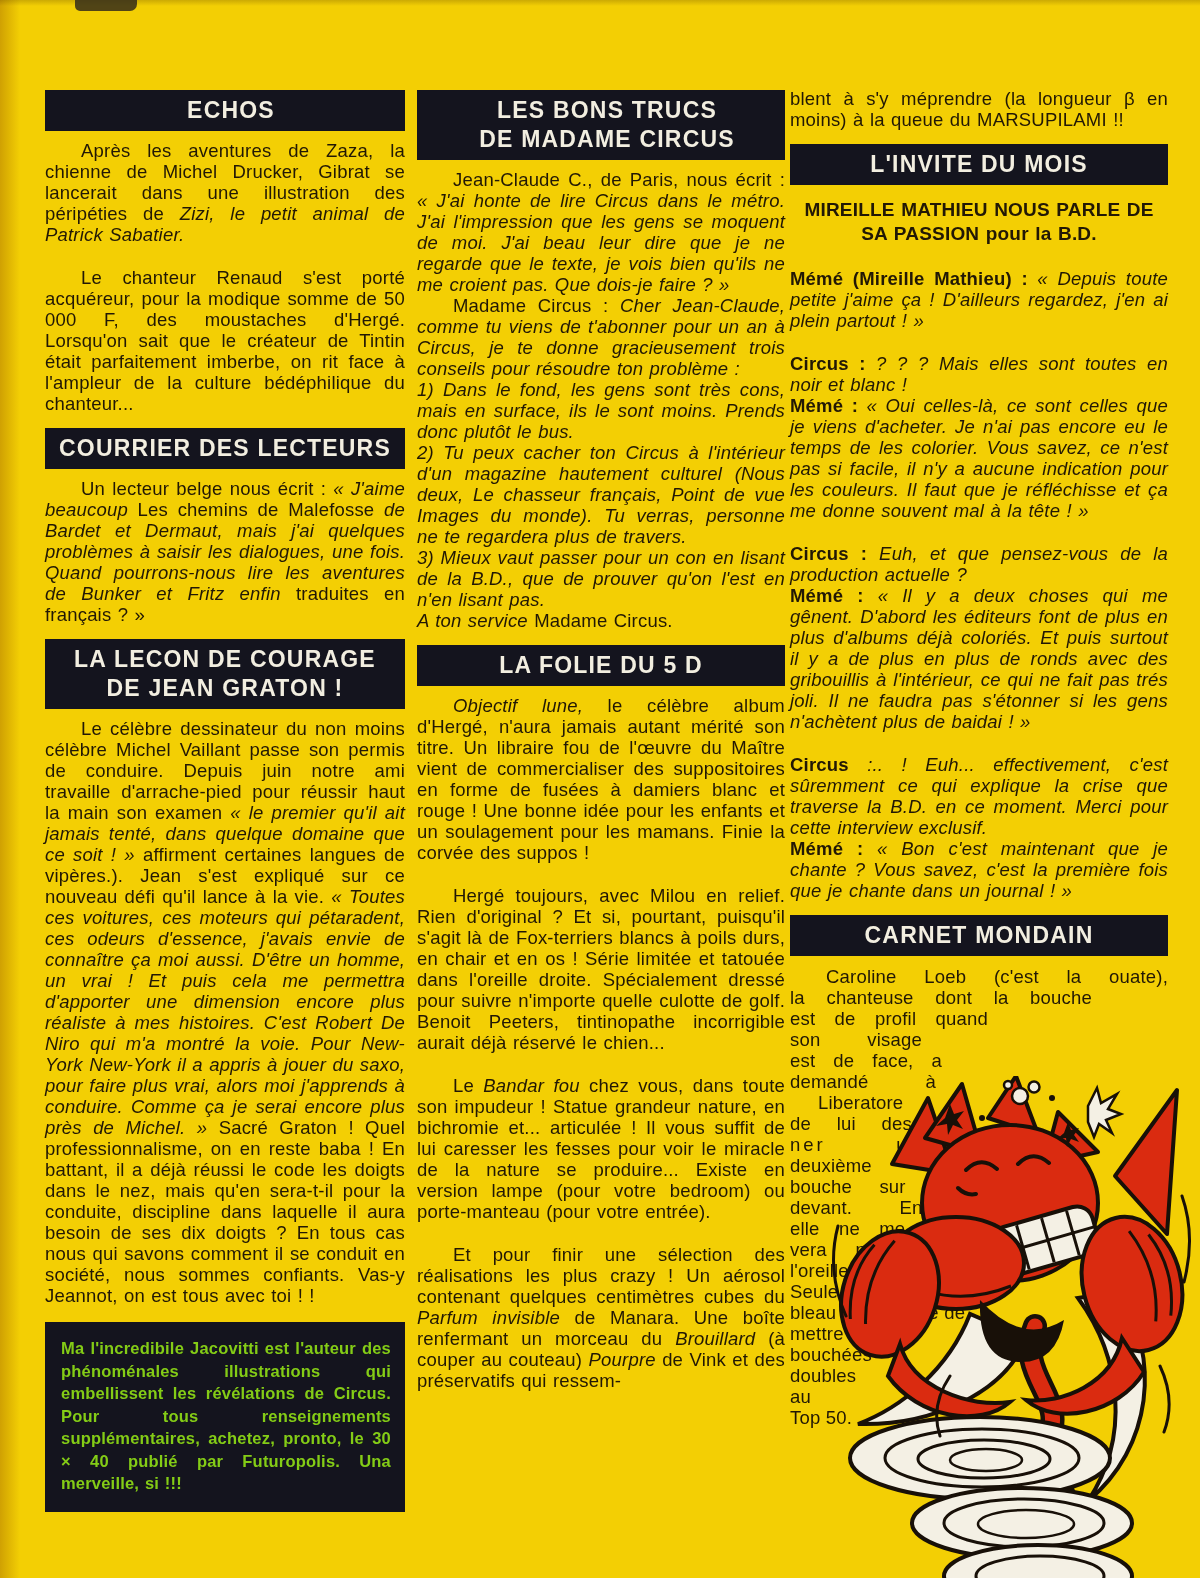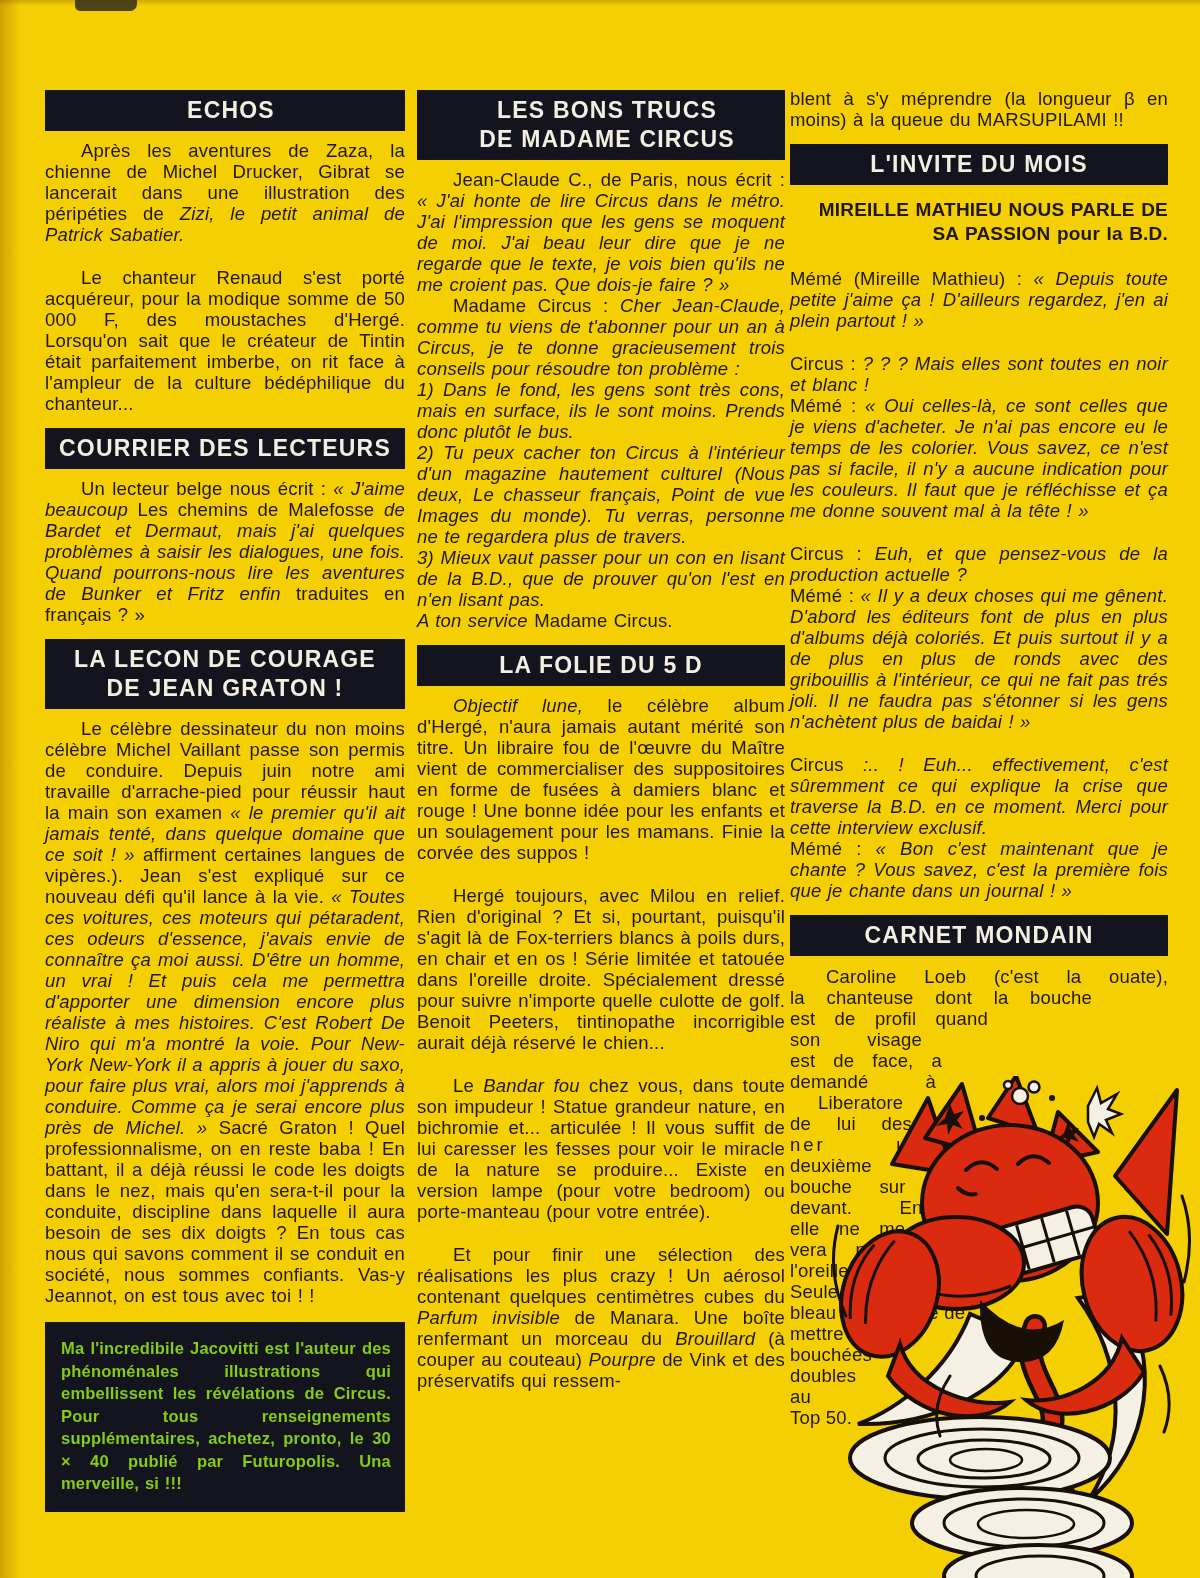--- a/index.html
+++ b/index.html
@@ -18,22 +18,22 @@
   #col3{left:790px;width:378px;}
   .bar{background:#14141e;color:#f2eee0;text-align:center;font-weight:bold;
        font-size:23px;line-height:29px;letter-spacing:1.2px;padding:6px 4px;
        margin:14px 0 9px 0;}
   .bar.first{margin-top:2px;padding-left:16px;}
   p{margin:0;text-align:justify;font-size:18.5px;line-height:21px;
     letter-spacing:.2px;word-spacing:1px;}
   .ind{text-indent:36px;}
   .mt{margin-top:22px;}
   .it{font-style:italic;}
-  .b{font-weight:normal;}
-  .subhead{font-weight:bold;font-size:19px;line-height:24px;margin:13px 0 0 0;text-align:right;}
+  .b{font-weight:bold;}
+  .subhead{font-weight:bold;font-size:19px;line-height:24px;margin:13px 0 0 0;text-align:center;}
   .notebox{background:#14141e;color:#84cc16;margin-top:16px;padding:15px 14px 17px 16px;}
   .notebox p{font-size:16.5px;line-height:22.5px;font-weight:bold;letter-spacing:.2px;
        text-align:justify;}
   .cl{font-size:18.5px;line-height:21px;height:21px;text-align:left;white-space:nowrap;
       letter-spacing:.2px;}
   .jl{text-align:justify;text-align-last:justify;white-space:normal;}
   .ls{letter-spacing:3px;}
   #carnet-body{position:relative;margin-top:10px;}
   #devil{position:absolute;left:830px;top:1076px;width:370px;height:502px;pointer-events:none;}
 </style>

